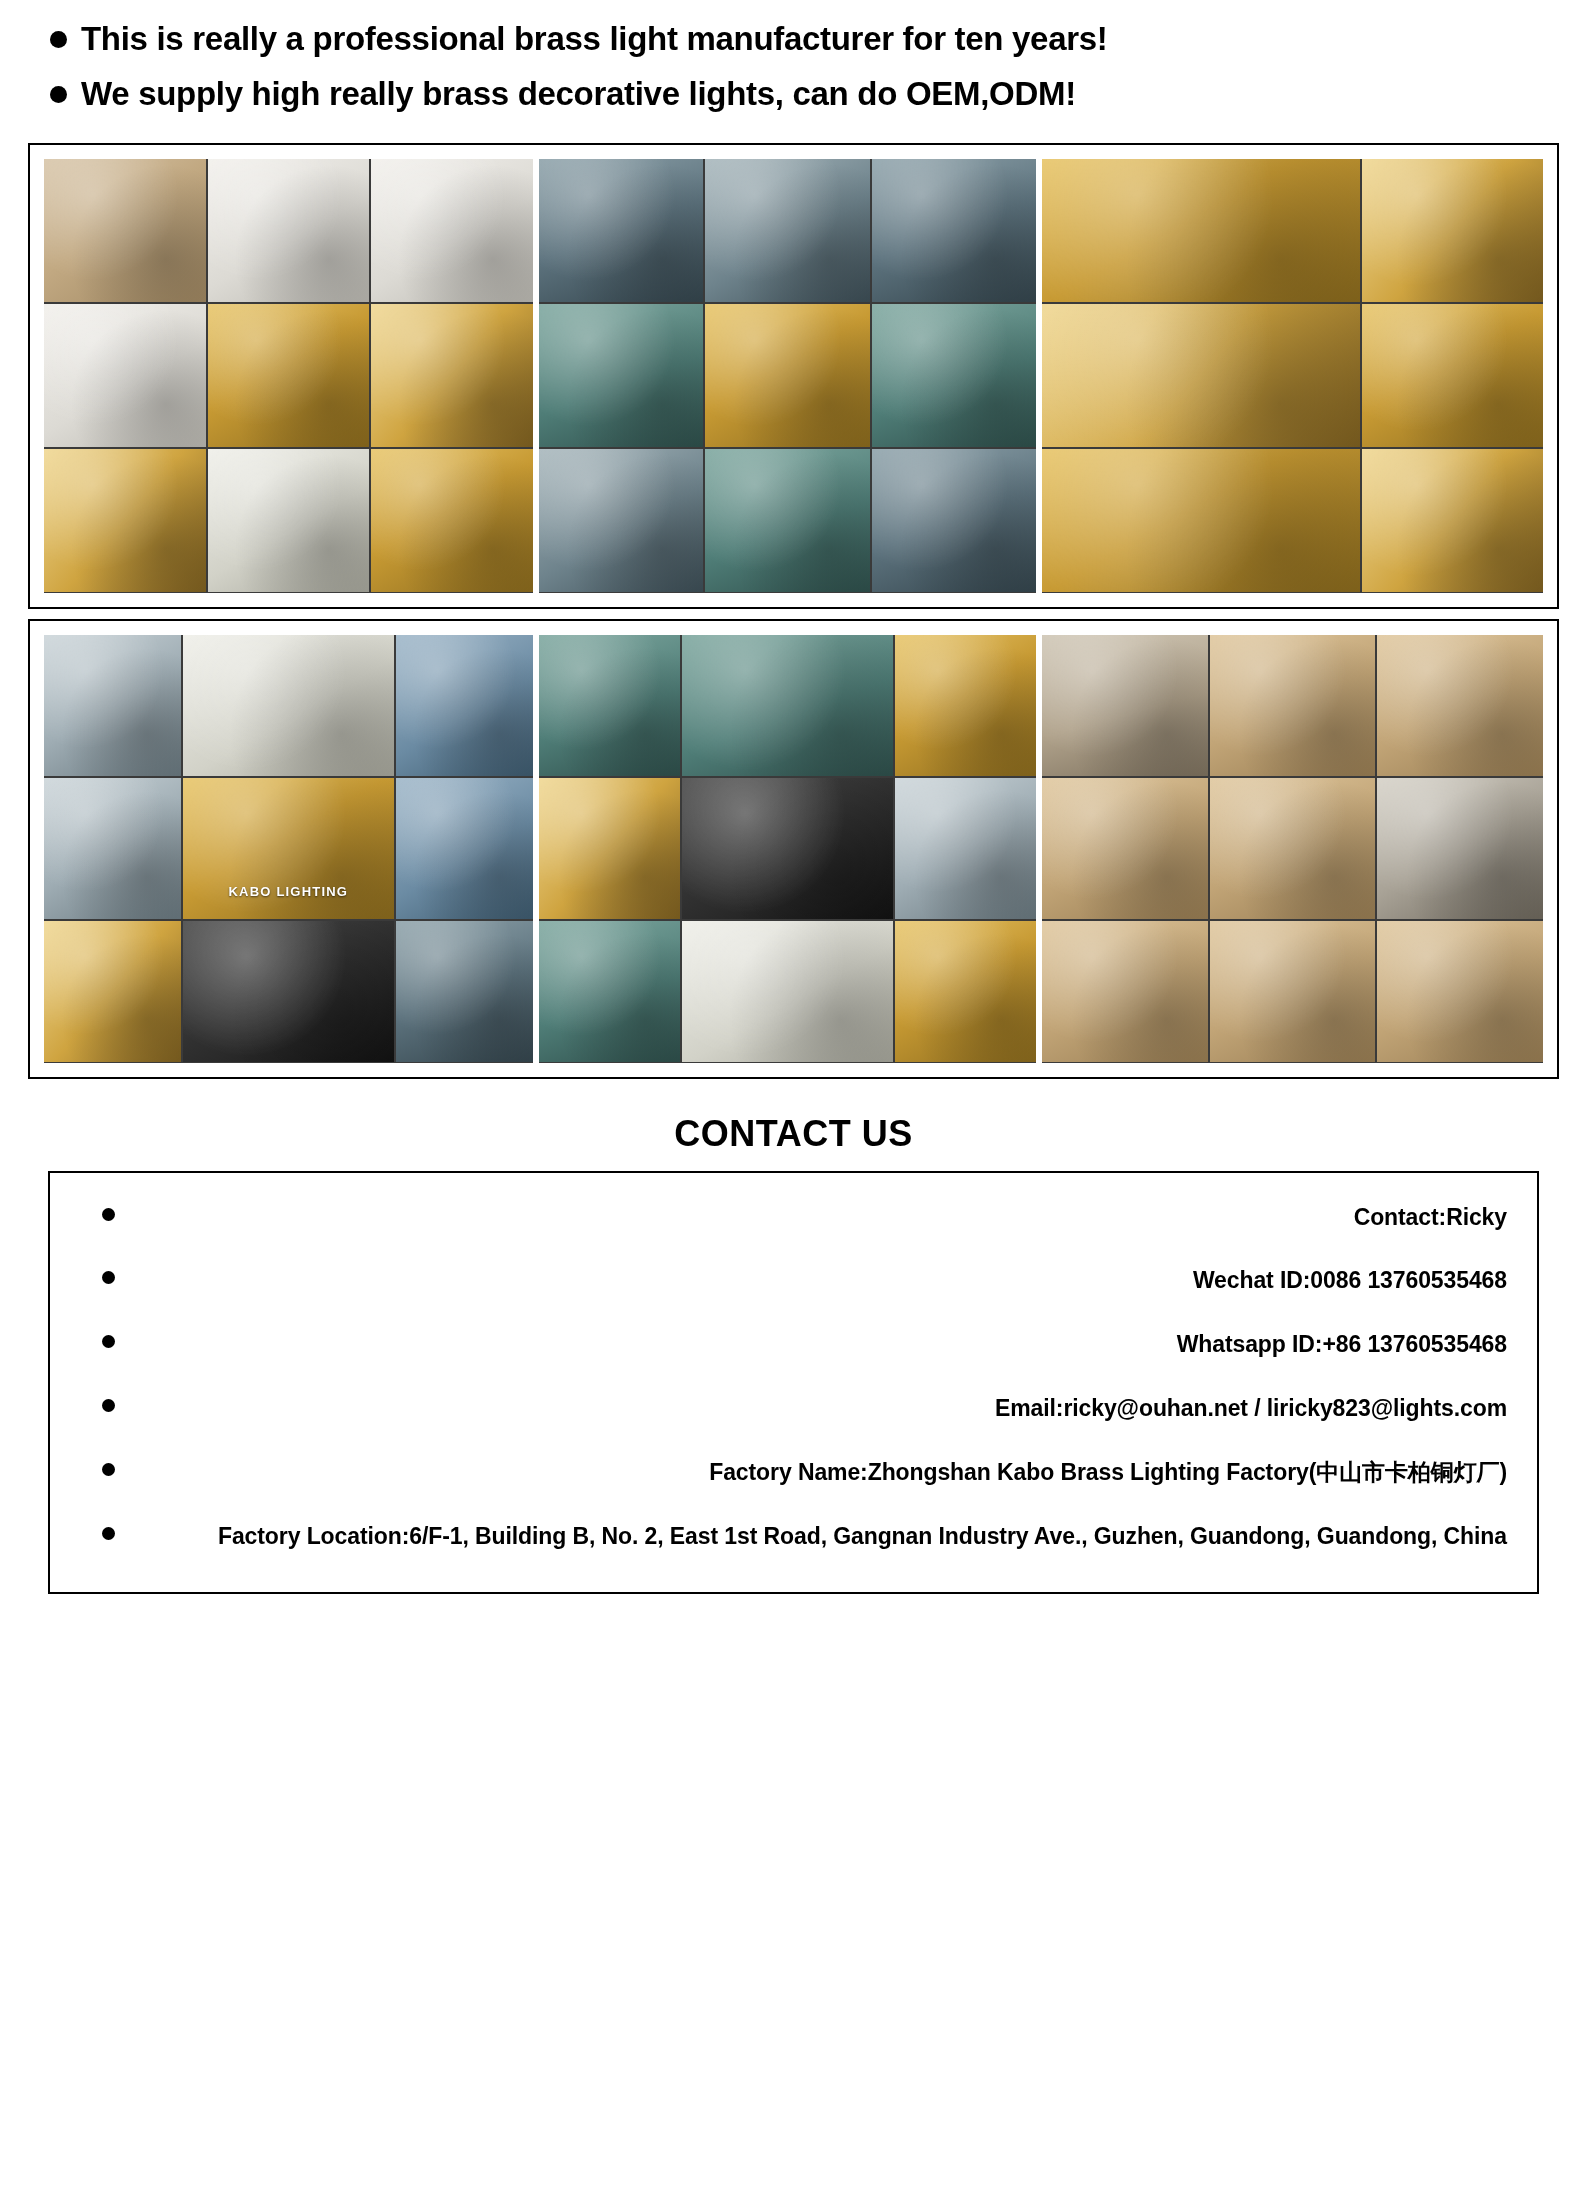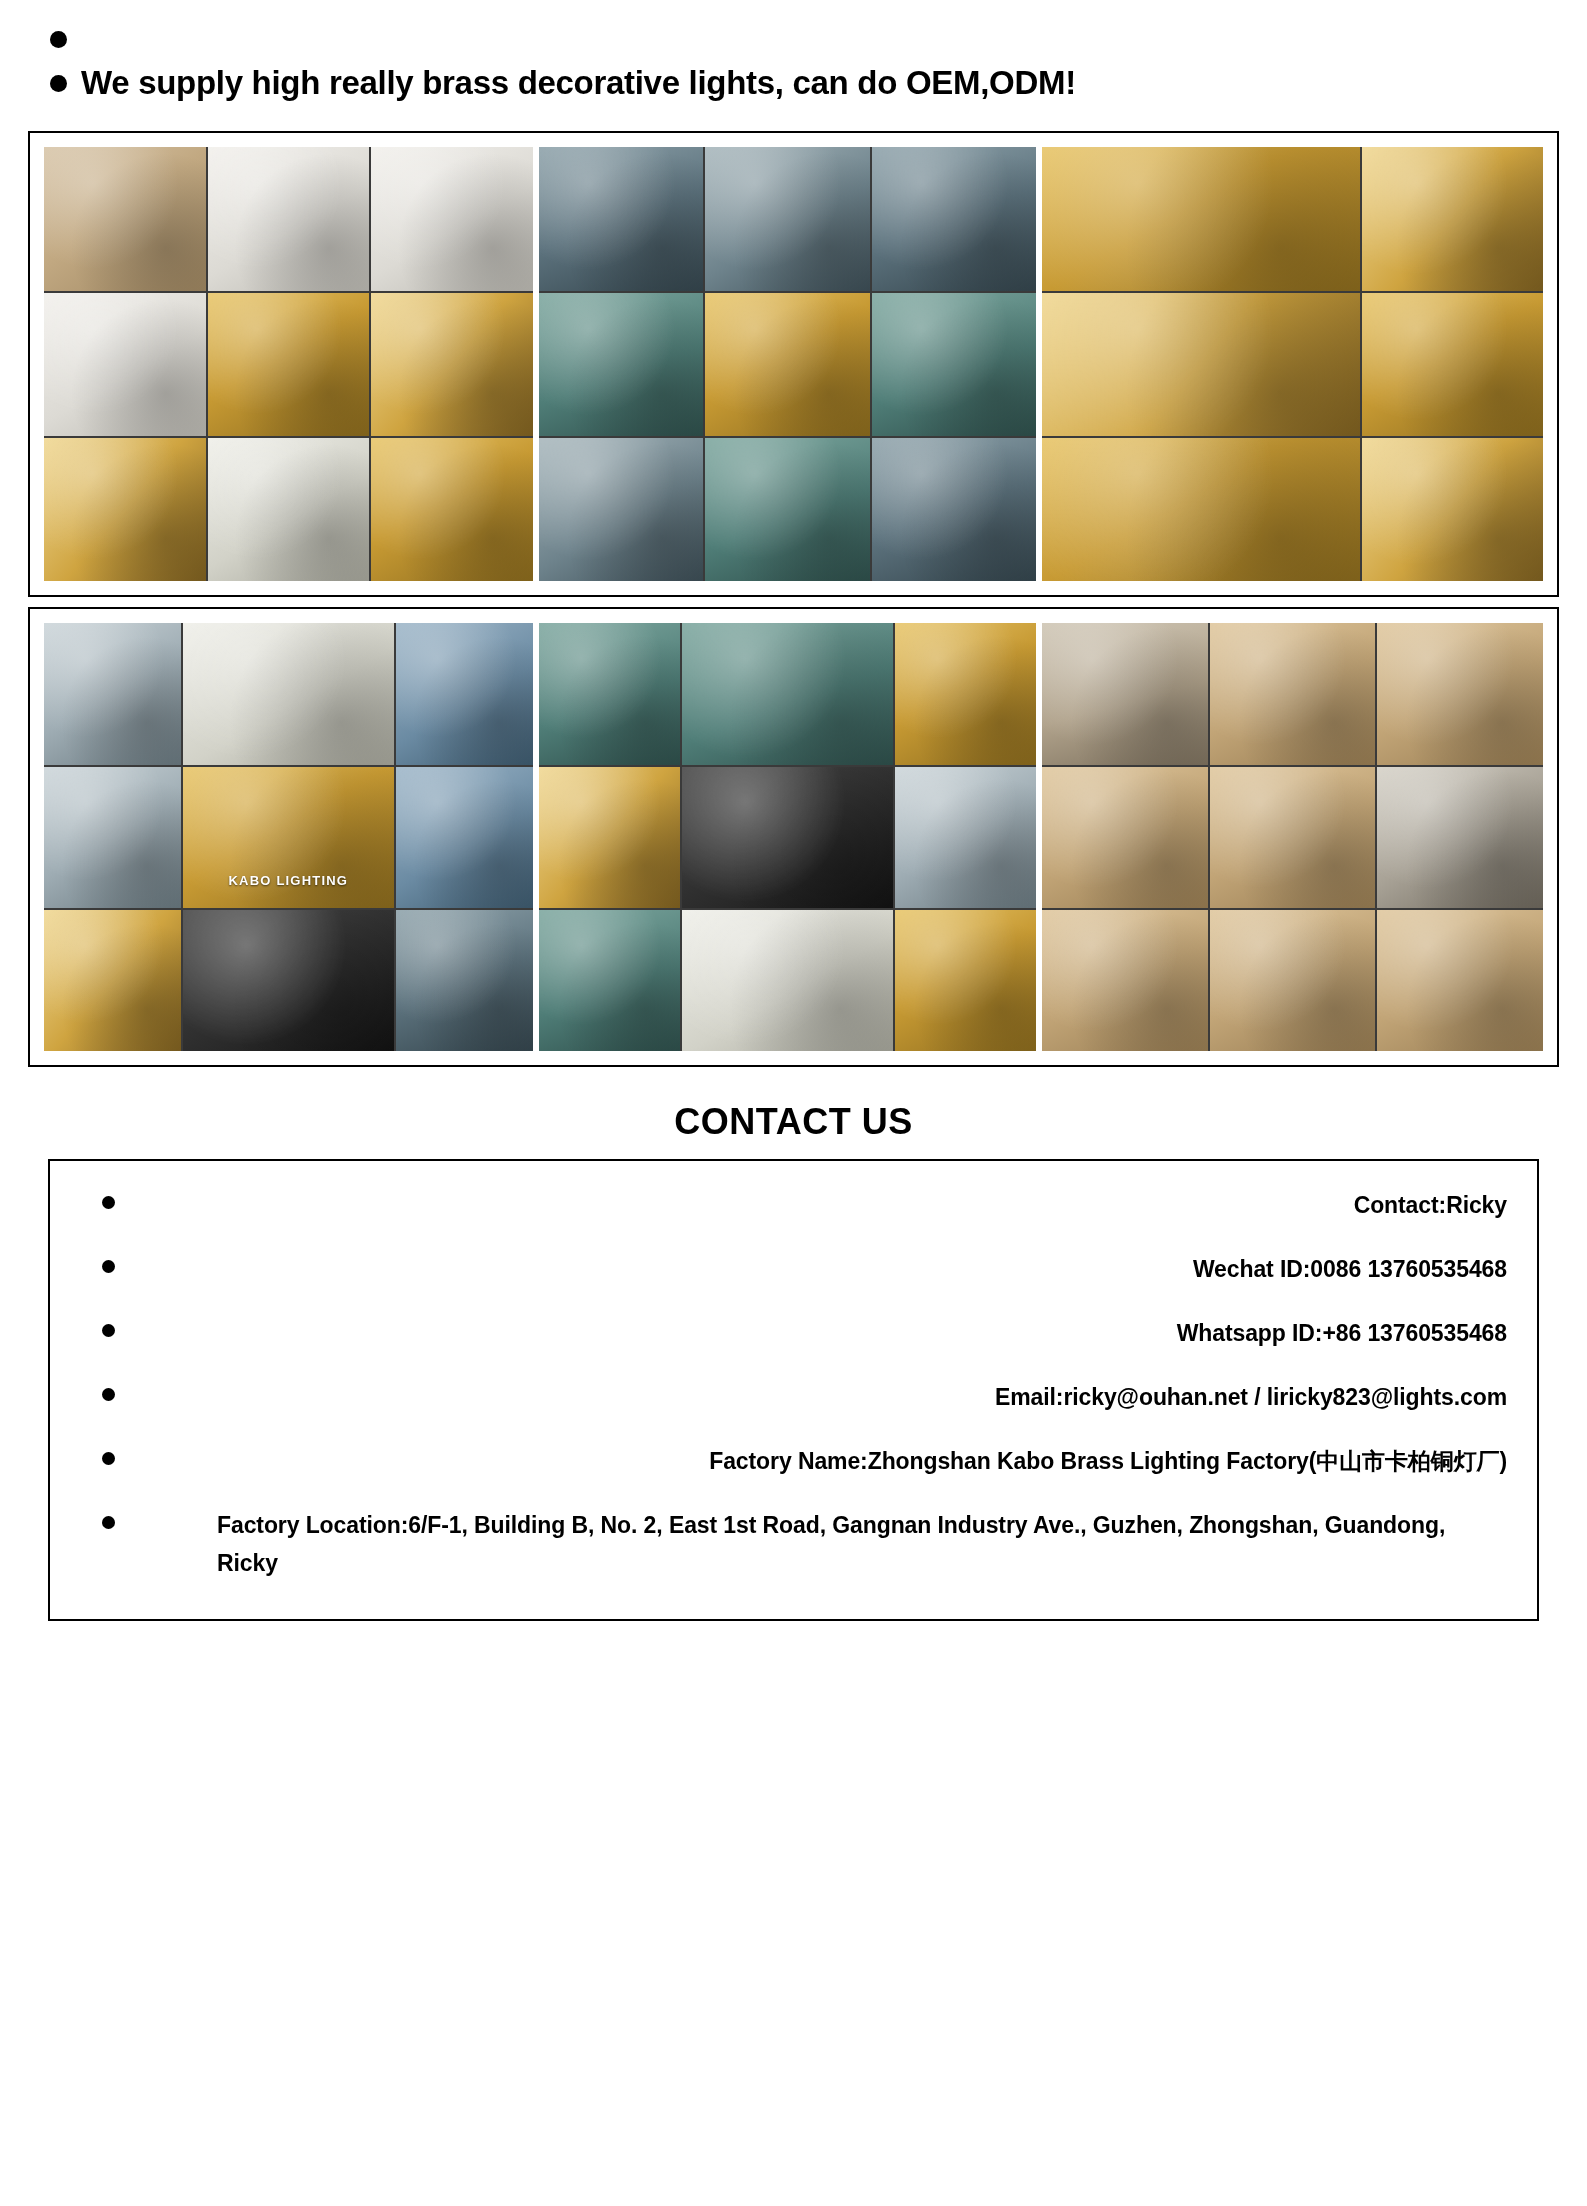--- a/index.html
+++ b/index.html
@@ -135,20 +135,21 @@
     line-height: 1.65;
     letter-spacing: -0.1px;
   }
 </style>
 </head>
 <body>
 
 <div class="headline-block">
   <div class="headline">
     <span class="dot"></span>
+    <span class="text">This is really a professional brass light manufacturer for ten years!</span>
   </div>
   <div class="headline">
     <span class="dot"></span>
     <span class="text">We supply high really brass decorative lights, can do OEM,ODM!</span>
   </div>
 </div>
 
 <div class="collage-frame">
   <div class="collage-row">
 
@@ -250,15 +251,15 @@
   <div class="contact-item">
     <span class="bullet"></span>
     <span class="ctext">Email:ricky@ouhan.net / liricky823@lights.com</span>
   </div>
   <div class="contact-item">
     <span class="bullet"></span>
     <span class="ctext">Factory Name:Zhongshan Kabo Brass Lighting Factory(中山市卡柏铜灯厂)</span>
   </div>
   <div class="contact-item">
     <span class="bullet"></span>
-    <span class="ctext" style="max-width:1290px;display:block;">Factory Location:6/F-1, Building B, No. 2, East 1st Road, Gangnan Industry Ave., Guzhen, Zhongshan, Guandong, Ricky</span>
+    <span class="ctext" style="max-width:1290px;display:block;">Factory Location:6/F-1, Building B, No. 2, East 1st Road, Gangnan Industry Ave., Guzhen, Guandong, Guandong, China</span>
   </div>
 </div>
 
 </body></html>

